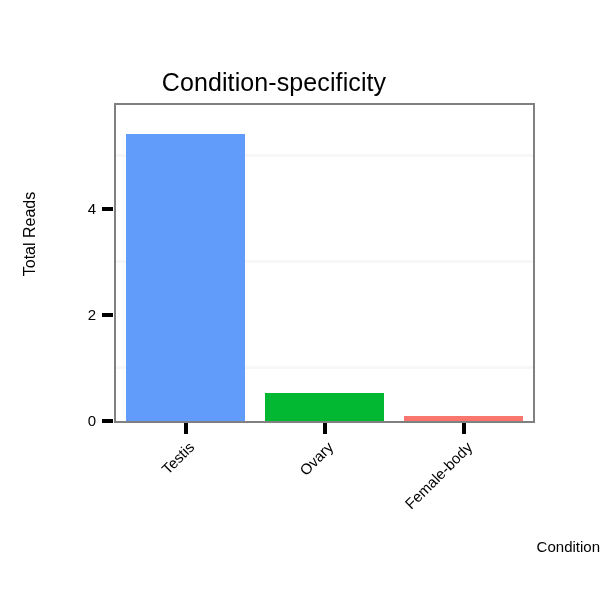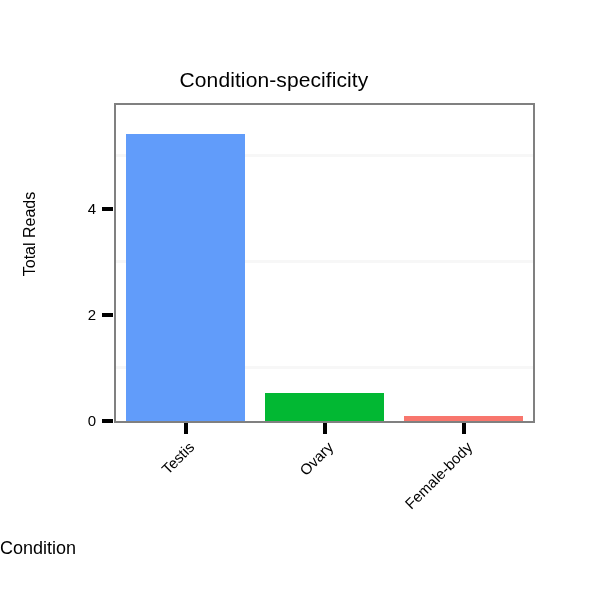--- a/index.html
+++ b/index.html
@@ -24,21 +24,21 @@
     height: 600px;
   }
 
   
   #chart-title {
     position: absolute;
     left: 0;
     top: 68px;
     width: 548px;
     text-align: center;
-    font-size: 21px;
+    font-size: 25px;
     font-weight: normal;
     letter-spacing: 0.1px;
     color: #000000;
   }
 
   
   #plot-panel {
     position: absolute;
     left: 114px;
     top: 103px;
@@ -106,22 +106,22 @@
     transform: rotate(-45deg);
     transform-origin: right top;
     text-align: right;
     line-height: 16px;
   }
   #x-axis-title {
     position: absolute;
     left: 0;
     top: 538px;
     width: 600px;
-    text-align: left;
-    font-size: 18px;
+    text-align: right;
+    font-size: 15px;
     color: #000000;
   }
 </style>
 </head>
 <body>
 
 <div id="chart-root">
 
   <div id="chart-title">Condition-specificity</div>
 

